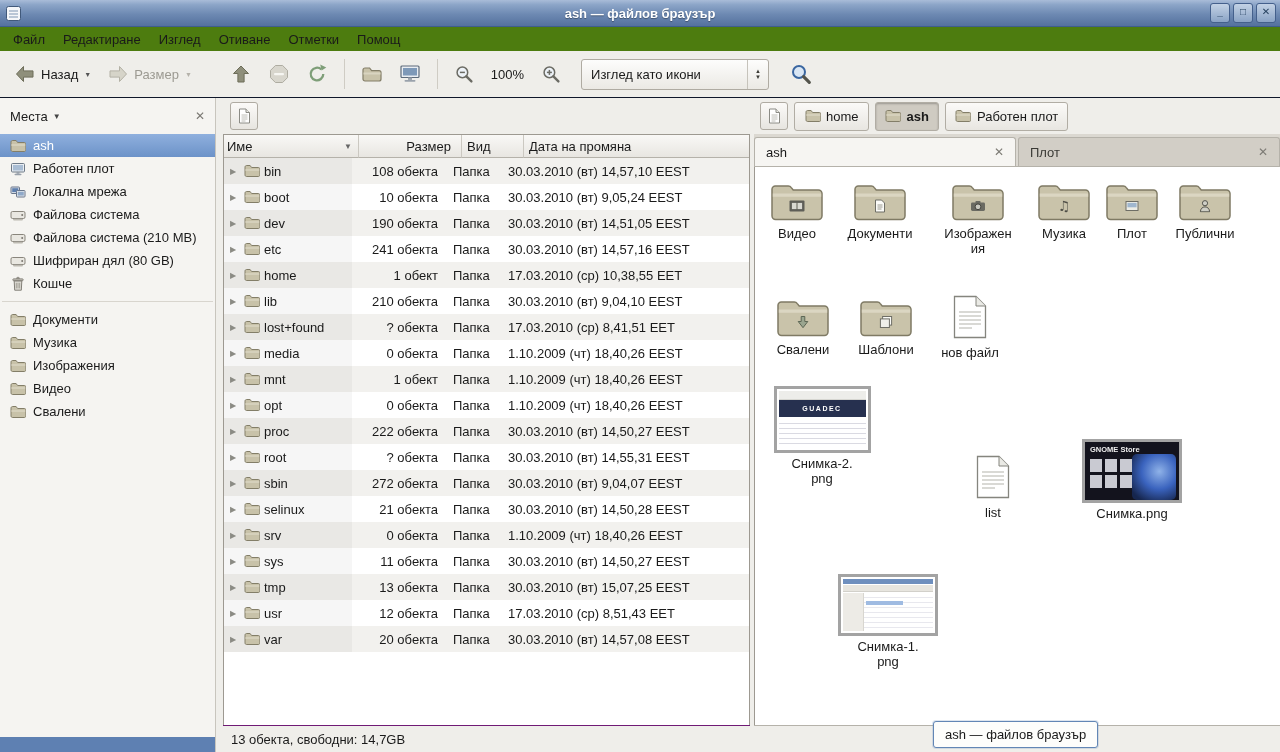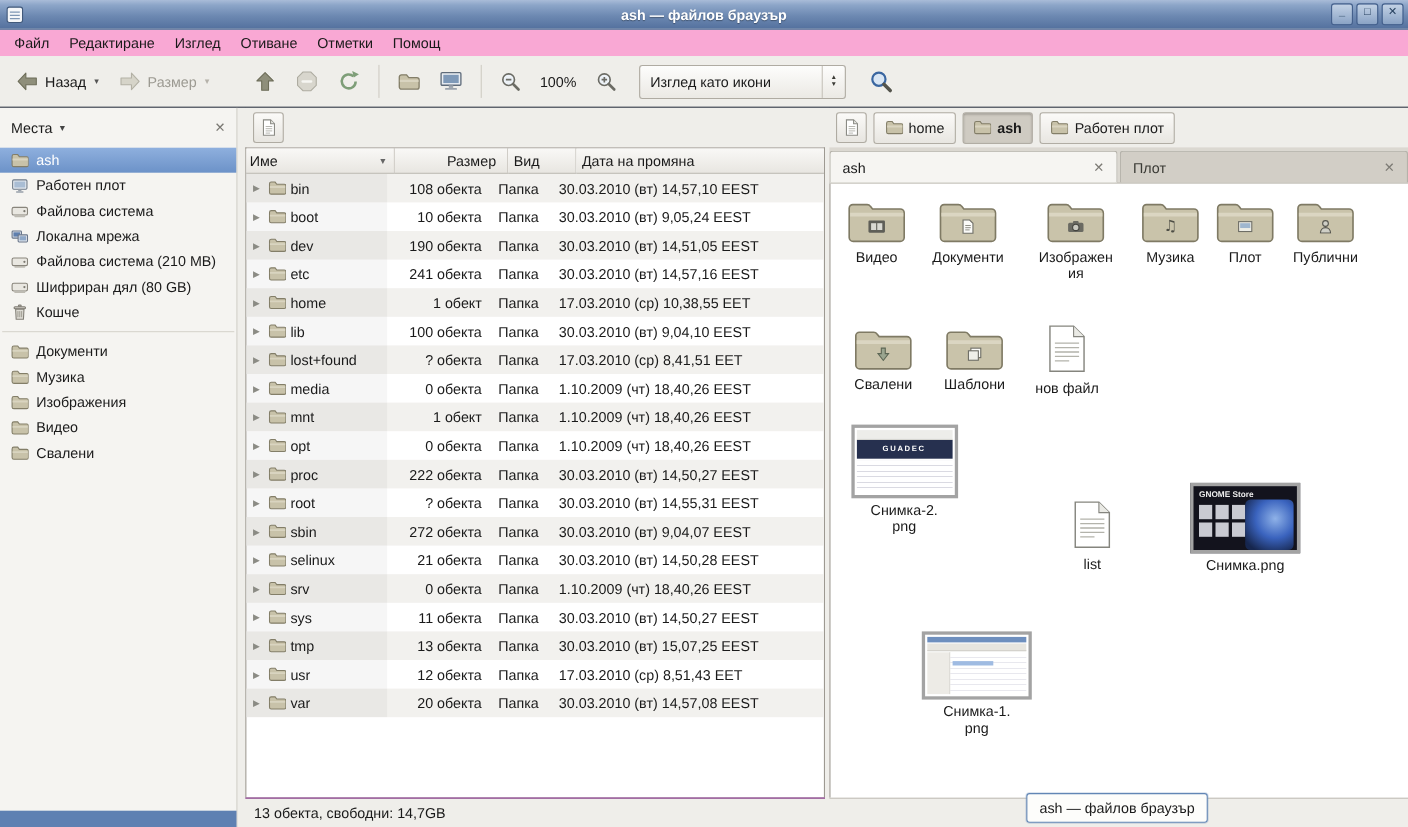--- a/index.html
+++ b/index.html
@@ -7,21 +7,21 @@
   .window{position:relative;width:1280px;height:752px;display:flex;flex-direction:column;background:#EFEEEA}
 
   
   .titlebar{position:relative;height:26px;flex:0 0 26px;background:linear-gradient(to bottom,#A9BCD8 0%,#8CA5C8 18%,#6D89B2 55%,#54719E 100%);display:flex;align-items:center;padding:0 5px;border-bottom:1px solid #3F5E8C}
   .title{position:absolute;left:0;right:0;text-align:center;color:#fff;font-weight:bold;font-size:13px;text-shadow:0 1px 1px rgba(0,0,0,.35)}
   .win-icon{position:relative;z-index:1;width:17px;height:17px;display:inline-flex}
   .win-buttons{position:absolute;right:4px;top:3px;display:flex;gap:3px;z-index:1}
   .wbtn{width:18px;height:18px;border:1px solid #44608C;border-radius:3px;background:linear-gradient(#C3D2E5,#8AA3C5);color:#26415F;font-size:10px;line-height:16px;text-align:center;font-weight:bold}
 
   
-  .menubar{height:24px;flex:0 0 24px;display:flex;align-items:center;padding:0 4px;background:#f9a8d4}
+  .menubar{height:24px;flex:0 0 24px;display:flex;align-items:center;padding:0 4px;background:#4d7c0f}
   .menu-item{padding:3px 9px;cursor:default}
 
   
   .toolbar{height:46px;flex:0 0 46px;display:flex;align-items:center;padding:0 6px;border-bottom:1px solid #0f172a;background:#EFEEEA}
   .tbtn{display:flex;align-items:center;gap:5px;height:34px;padding:0 8px;border-radius:3px}
   .tbtn .lbl{font-size:13px;color:#1a1a1a}
   .tbtn.disabled .lbl{color:#9c9a92}
   .drop{font-size:7px;color:#555;margin-left:1px}
   .tbtn.disabled .drop{color:#b5b2aa}
   .ticon{display:inline-flex;align-items:center}
@@ -267,37 +267,37 @@
                 <rect x="3" y="4" width="10" height="5.5" fill="#A9BDD4"></rect>
                 <rect x="6.5" y="11" width="3" height="1.8" fill="#98A0AA"></rect>
                 <rect x="4.5" y="12.8" width="7" height="1.4" rx=".7" fill="#98A0AA"></rect>
               </svg>
             </span>
             <span>Работен плот</span>
           </div>
           <div class="side-item">
             <span class="icon16">
               <svg width="16" height="16" viewBox="0 0 16 16">
-                <rect x="1" y="4.5" width="14" height="7" rx="1.5" fill="#E9E7E1" stroke="#89857C"></rect>
-                <circle cx="12.2" cy="8" r="1" fill="#7B7870"></circle>
-                <rect x="3" y="11.8" width="10" height="1.6" rx=".8" fill="#BDBAB2"></rect>
-              </svg>
-            </span>
-            <span>Файлова система</span>
-          </div>
-          <div class="side-item">
-            <span class="icon16">
-              <svg width="16" height="16" viewBox="0 0 16 16">
                 <rect x="1" y="3" width="8.5" height="6.5" rx=".8" fill="#DDE3EA" stroke="#68758A"></rect>
                 <rect x="2.2" y="4.2" width="6.1" height="3.9" fill="#5E7FAE"></rect>
                 <rect x="6.5" y="6.5" width="8.5" height="6.5" rx=".8" fill="#E9ECF0" stroke="#68758A"></rect>
                 <rect x="7.7" y="7.7" width="6.1" height="3.9" fill="#8FA8C8"></rect>
               </svg>
             </span>
             <span>Локална мрежа</span>
+          </div>
+          <div class="side-item">
+            <span class="icon16">
+              <svg width="16" height="16" viewBox="0 0 16 16">
+                <rect x="1" y="4.5" width="14" height="7" rx="1.5" fill="#E9E7E1" stroke="#89857C"></rect>
+                <circle cx="12.2" cy="8" r="1" fill="#7B7870"></circle>
+                <rect x="3" y="11.8" width="10" height="1.6" rx=".8" fill="#BDBAB2"></rect>
+              </svg>
+            </span>
+            <span>Файлова система</span>
           </div>
           <div class="side-item">
             <span class="icon16">
               <svg width="16" height="16" viewBox="0 0 16 16">
                 <rect x="1" y="4.5" width="14" height="7" rx="1.5" fill="#E9E7E1" stroke="#89857C"></rect>
                 <circle cx="12.2" cy="8" r="1" fill="#7B7870"></circle>
                 <rect x="3" y="11.8" width="10" height="1.6" rx=".8" fill="#BDBAB2"></rect>
               </svg>
             </span>
             <span>Файлова система (210 MB)</span>
@@ -482,21 +482,21 @@
               <div class="cell col-name">
                 <span class="exp">▶</span>
                 <span class="icon16">
                   <svg width="16" height="14" viewBox="0 0 16 14">
                     <path d="M1 3.1C1 2.2 1.7 1.5 2.6 1.5h3.5l1.5 2h6.8c.9 0 1.5.7 1.5 1.5v5.9c0 .9-.7 1.6-1.6 1.6H2.6C1.7 12.5 1 11.8 1 10.9z" fill="#C8C2A9" stroke="#837E68"></path>
                     <path d="M1.4 5.2h13.8v1.6H1.4z" fill="#D9D4C0"></path>
                   </svg>
                 </span>
                 <span>lib</span>
               </div>
-              <div class="cell col-size">100 обекта</div>
+              <div class="cell col-size">210 обекта</div>
               <div class="cell col-type">Папка</div>
               <div class="cell col-date">30.03.2010 (вт) 9,04,10 EEST</div>
             </div>
             <div class="trow shaded">
               <div class="cell col-name">
                 <span class="exp">▶</span>
                 <span class="icon16">
                   <svg width="16" height="14" viewBox="0 0 16 14">
                     <path d="M1 3.1C1 2.2 1.7 1.5 2.6 1.5h3.5l1.5 2h6.8c.9 0 1.5.7 1.5 1.5v5.9c0 .9-.7 1.6-1.6 1.6H2.6C1.7 12.5 1 11.8 1 10.9z" fill="#C8C2A9" stroke="#837E68"></path>
                     <path d="M1.4 5.2h13.8v1.6H1.4z" fill="#D9D4C0"></path>

